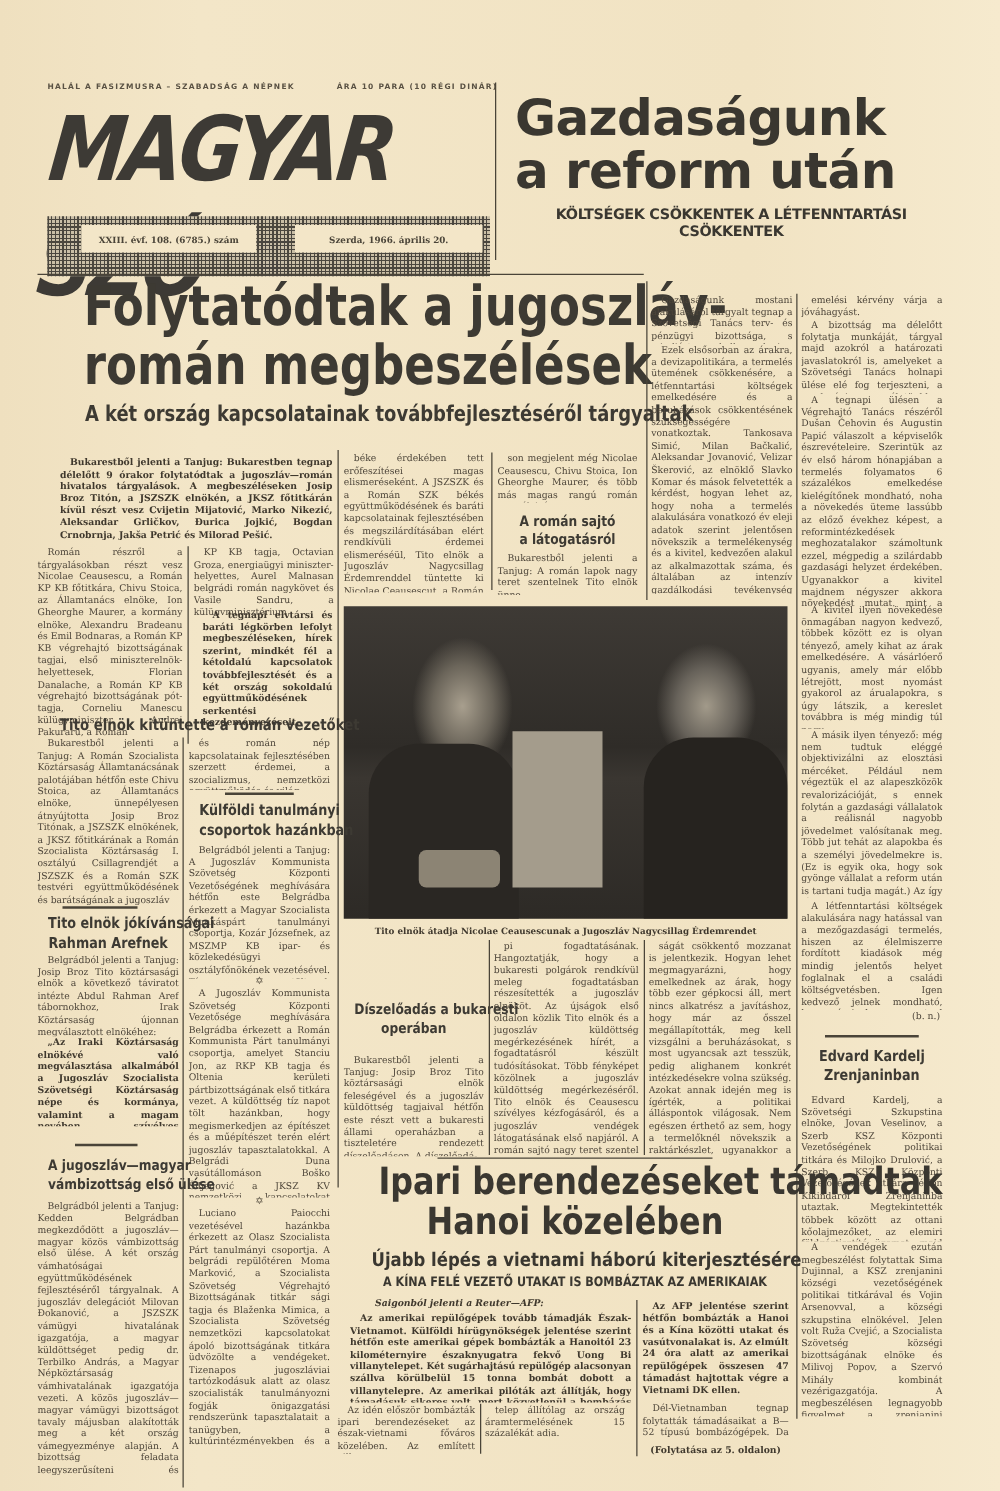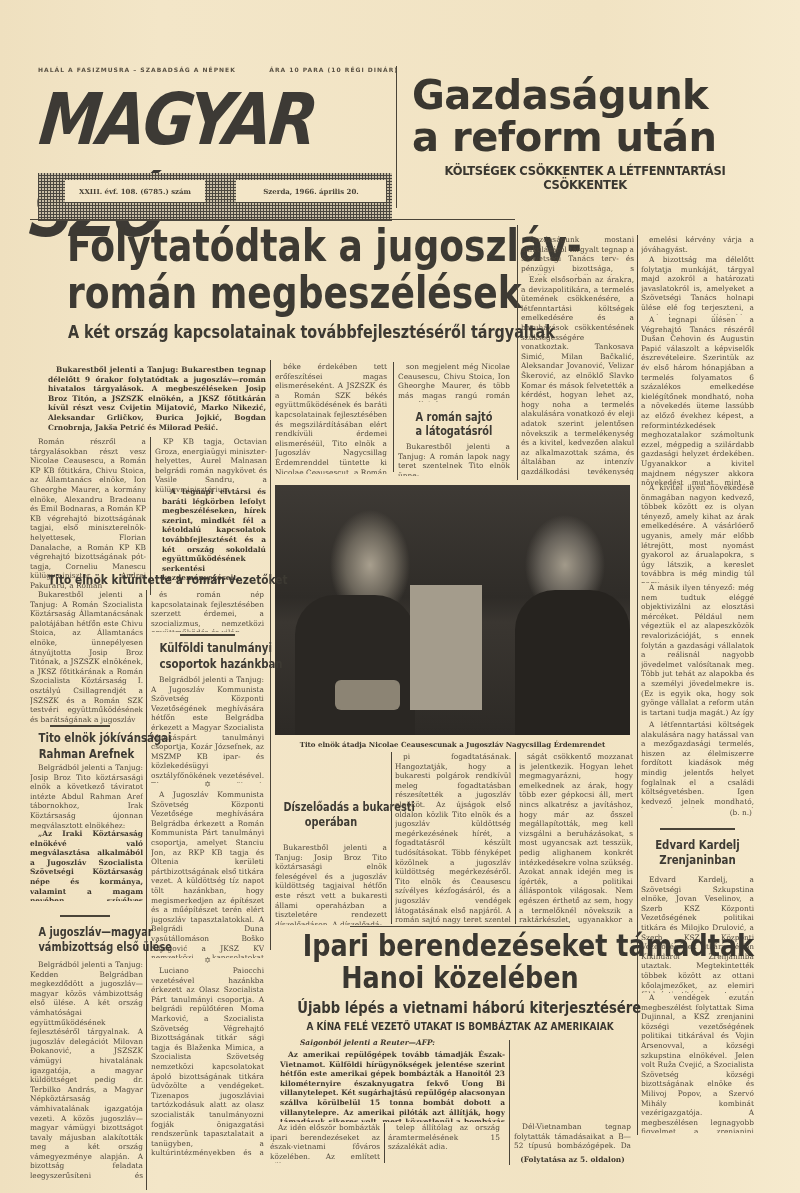--- a/index.html
+++ b/index.html
@@ -287,18 +287,21 @@
     <p>Az amerikai repülőgépek tovább támadják Észak-Vietnamot. Külföldi hírügynökségek jelentése szerint hétfőn este amerikai gépek bombázták a Hanoitól 23 kilométernyire északnyugatra fekvő Uong Bi villanytelepet. Két sugárhajtású repülőgép alacsonyan szállva körülbelül 15 tonna bombát dobott a villanytelepre. Az amerikai pilóták azt állítják, hogy támadásuk sikeres volt, mert közvetlenül a bombázás után az egész környék sötétségbe borult.</p>
   </div>
   <div class="abs txt" style="left:270px;top:1123px;width:110px;height:40px;">
     <p>Az idén először bombázták ipari berendezéseket az észak-vietnami főváros közelében. Az említett villany-</p>
   </div>
   <div class="abs vrule" style="left:384px;top:1123px;width:1px;height:40px;"></div>
   <div class="abs txt" style="left:388px;top:1123px;width:112px;height:26px;">
     <p>telep állítólag az ország áramtermelésének 15 százalékát adja.</p>
   </div>
   <div class="abs vrule" style="left:509px;top:1040px;width:1px;height:125px;"></div>
+  <div class="abs txt bold" style="left:514px;top:1040px;width:117px;height:75px;">
+    <p>Az AFP jelentése szerint hétfőn bombázták a Hanoi és a Kína közötti utakat és vasútvonalakat is. Az elmúlt 24 óra alatt az amerikai repülőgépek összesen 47 támadást hajtottak végre a Vietnami DK ellen.</p>
+  </div>
   <div class="abs txt" style="left:514px;top:1122px;width:117px;height:30px;">
     <p>Dél-Vietnamban tegnap folytatták támadásaikat a B—52 típusú bombázógépek. Da Nang támaszpontról 30</p>
   </div>
   <div class="abs txt bold" style="left:514px;top:1155px;width:117px;text-align:center;">(Folytatása az 5. oldalon)</div>
 
 </div>
 
 </body></html>

